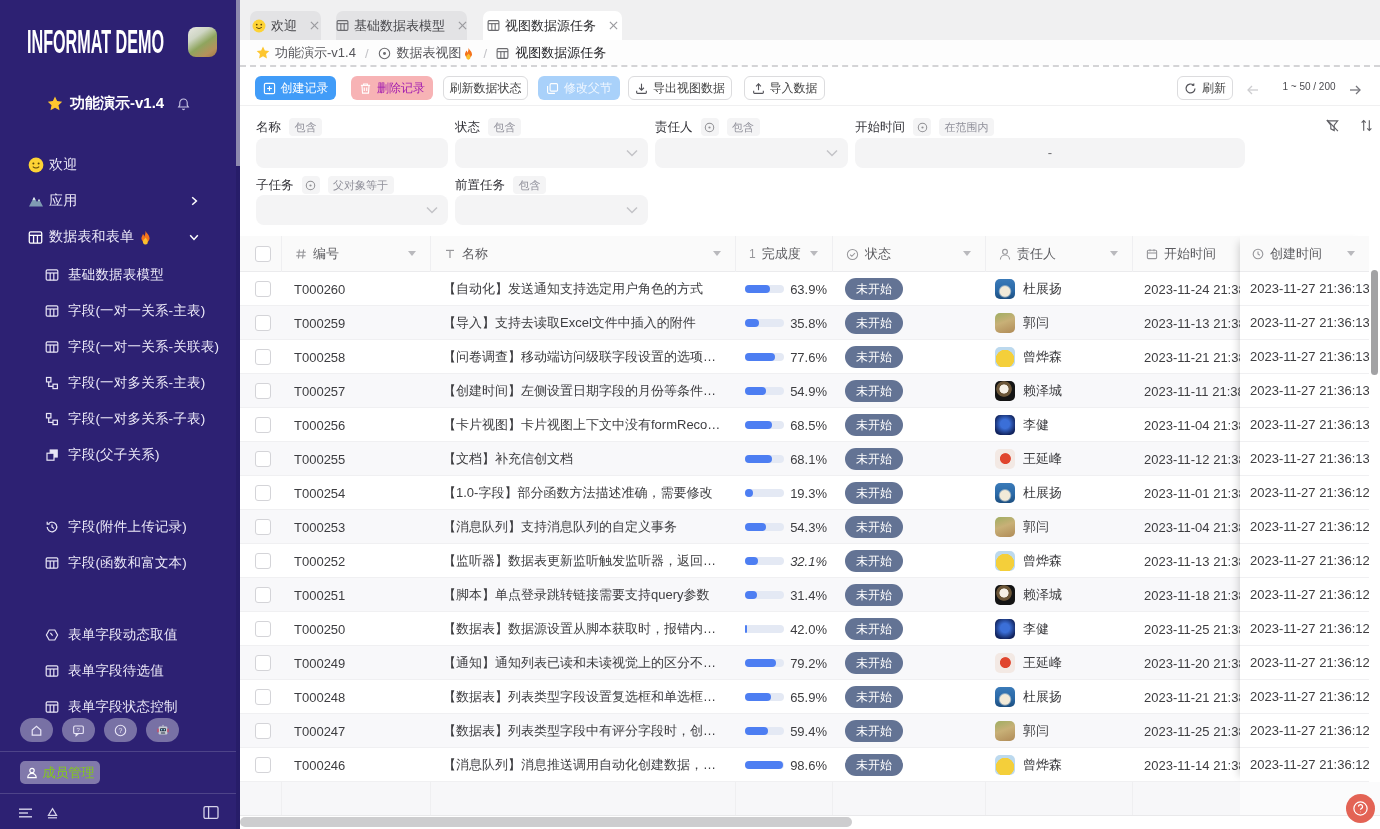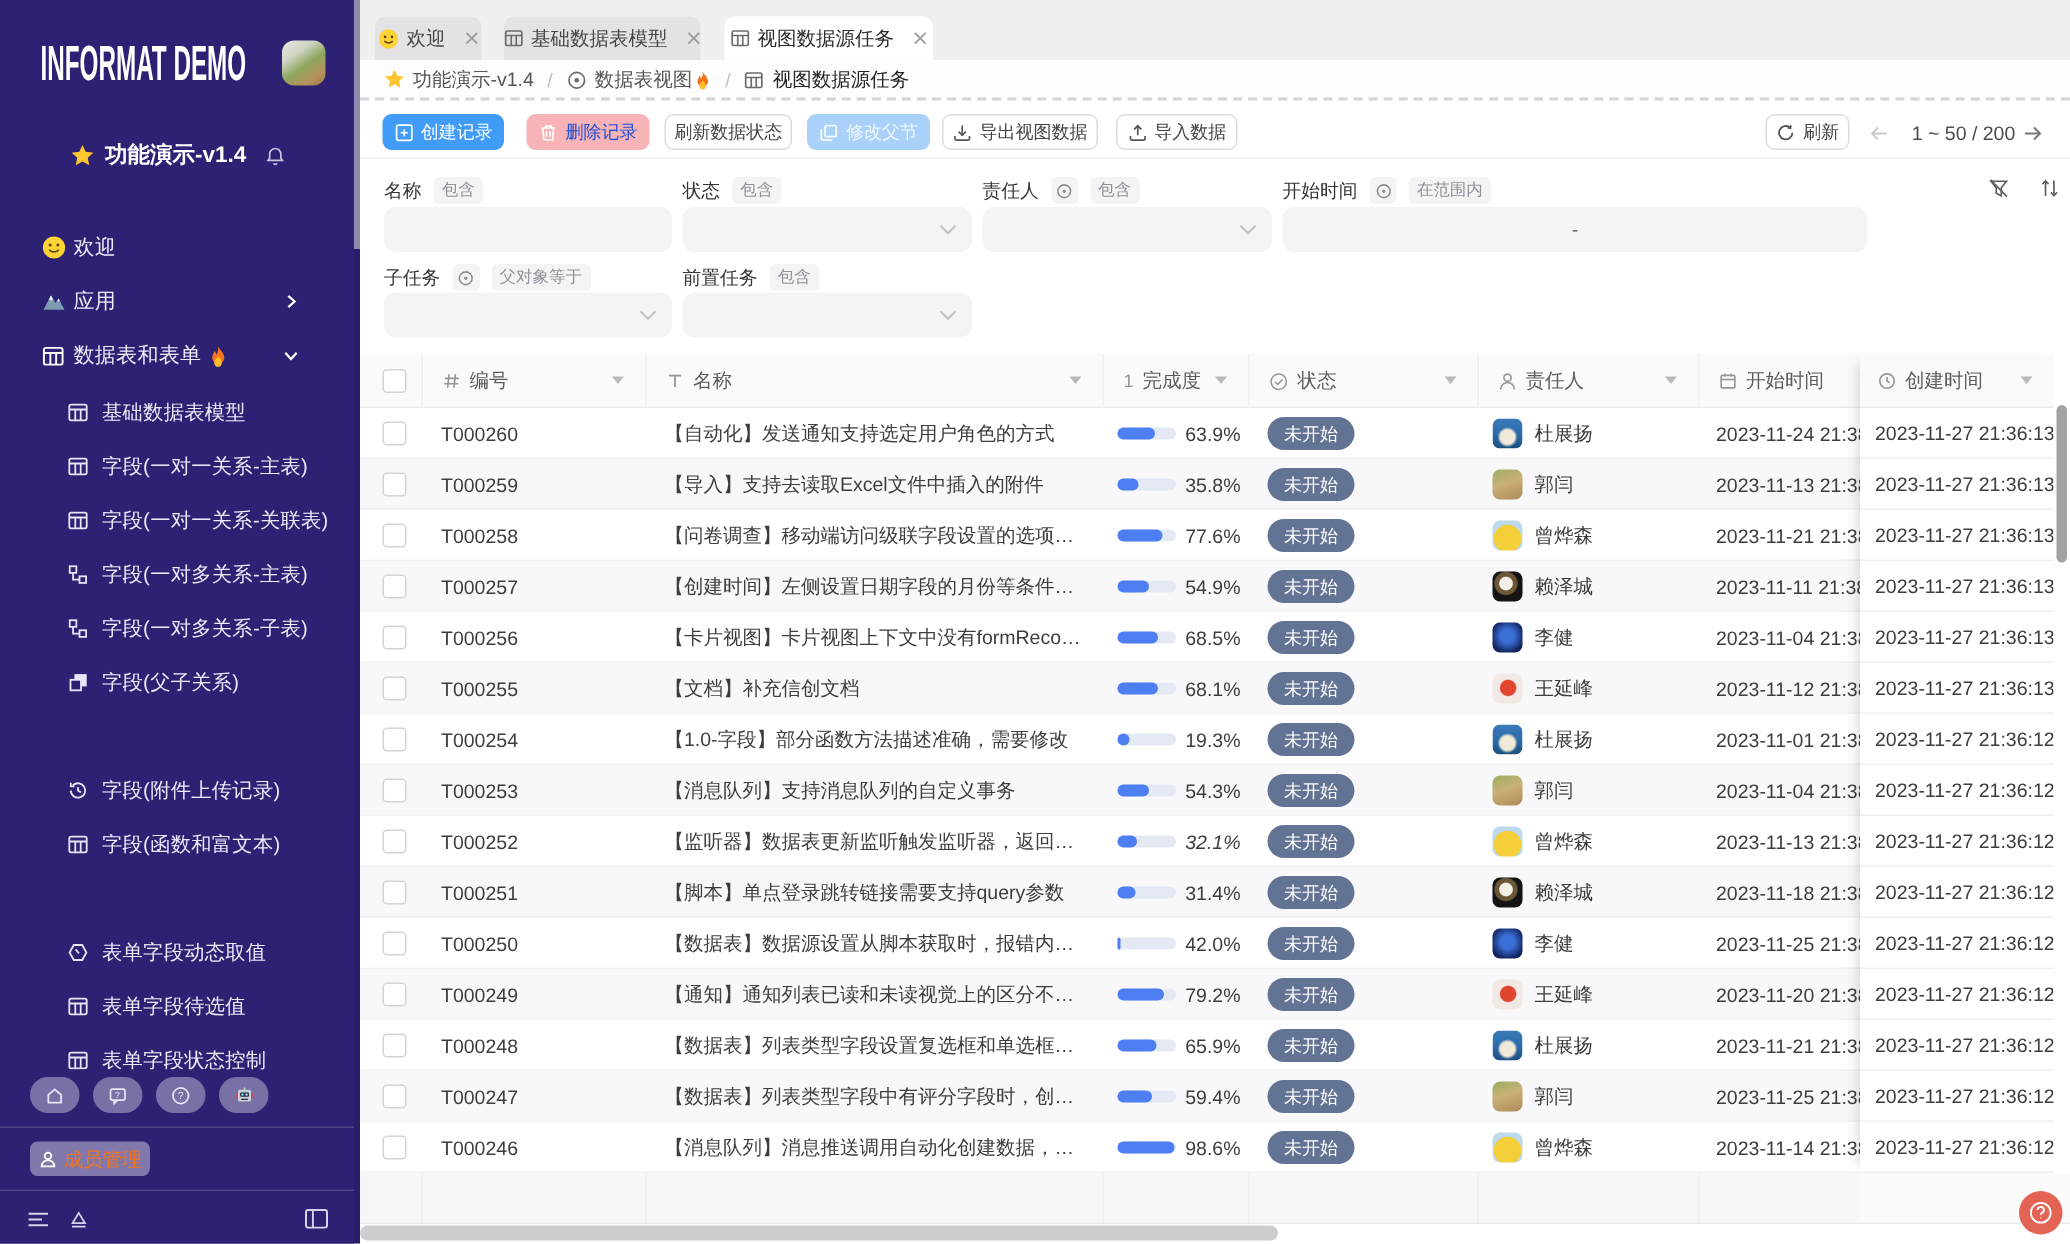--- a/index.html
+++ b/index.html
@@ -228,21 +228,21 @@
           <rect x="1.6" y="6.5" width="1.4" height="4" fill="#d6455a"></rect>
           <rect x="13" y="6.5" width="1.4" height="4" fill="#d6455a"></rect>
           <rect x="4.6" y="6" width="6.8" height="3.4" rx="0.8" fill="#273043"></rect>
           <circle cx="6.4" cy="7.7" r="0.9" fill="#9fe8ff"></circle>
           <circle cx="9.6" cy="7.7" r="0.9" fill="#9fe8ff"></circle>
           <rect x="5.4" y="10.8" width="5.2" height="1.1" rx="0.5" fill="#273043"></rect>
           <rect x="7.4" y="2.2" width="1.2" height="2" fill="#c7cdd4"></rect>
         </svg>
       </div>
 <div class="abs" style="left:0;top:38px;width:236px;height:1px;background:rgba(255,255,255,0.16);"></div>
-<div class="abs" style="left:20px;top:48px;width:80px;height:23px;border-radius:5px;background:rgba(255,255,255,0.40);display:flex;align-items:center;justify-content:center;gap:5px;color:#f97316;font-size:13px;"><svg width="12" height="12" viewBox="0 0 12 12" fill="none" stroke="#fff" stroke-width="1.2">
+<div class="abs" style="left:20px;top:48px;width:80px;height:23px;border-radius:5px;background:rgba(255,255,255,0.40);display:flex;align-items:center;justify-content:center;gap:5px;color:#84cc16;font-size:13px;"><svg width="12" height="12" viewBox="0 0 12 12" fill="none" stroke="#fff" stroke-width="1.2">
           <circle cx="6" cy="3.6" r="2.2"></circle>
           <path d="M1.8 10.6 a4.2 4.2 0 0 1 8.4 0 Z"></path>
         </svg>成员管理</div>
 <div class="abs" style="left:0;top:80px;width:236px;height:1px;background:rgba(255,255,255,0.16);"></div>
 <div class="abs" style="left:18px;top:93px;display:flex;gap:12px;">
         <svg width="15" height="14" viewBox="0 0 15 14" stroke="#d6d3ea" stroke-width="1.4" fill="none">
           <line x1="1" y1="3.2" x2="14" y2="3.2"></line>
           <line x1="1" y1="7" x2="10" y2="7"></line>
           <line x1="1" y1="10.8" x2="14" y2="10.8"></line>
         </svg>
@@ -312,21 +312,21 @@
         <line x1="8.8" y1="5" x2="8.8" y2="12.2"></line>
       </svg>
       <span style="color:#242428;font-weight:500;margin-left:6px;">视图数据源任务</span>
     </div>
 <div class="abs" style="left:0;top:65px;width:1140px;height:0;border-top:2px dashed #d4d4d6;"></div>
 <div class="btn" style="left:15px;width:81px;background:#419cf8;border:none;color:#fff;"><svg width="13" height="13" viewBox="0 0 14 14" fill="none" stroke="#fff" stroke-width="1.2">
         <rect x="1.5" y="1.5" width="11" height="11" rx="1.5"></rect>
         <line x1="7" y1="4.4" x2="7" y2="9.6"></line>
         <line x1="4.4" y1="7" x2="9.6" y2="7"></line>
       </svg>创建记录</div>
-<div class="btn" style="left:111px;width:82px;background:#f7b3b5;border:none;color:#1d4ed8;"><svg width="13" height="13" viewBox="0 0 14 14" fill="none" stroke="#fff" stroke-width="1.2">
+<div class="btn" style="left:111px;width:82px;background:#f7b3b5;border:none;color:#a21caf;"><svg width="13" height="13" viewBox="0 0 14 14" fill="none" stroke="#fff" stroke-width="1.2">
         <path d="M2 3.6 H12"></path>
         <path d="M5 3.6 V2.2 H9 V3.6"></path>
         <path d="M3.2 3.6 L3.8 12 H10.2 L10.8 3.6"></path>
         <line x1="5.7" y1="6" x2="5.7" y2="9.8"></line>
         <line x1="8.3" y1="6" x2="8.3" y2="9.8"></line>
       </svg>删除记录</div>
 <div class="btn" style="left:203px;width:85px;">刷新数据状态</div>
 <div class="btn" style="left:298px;width:82px;background:#a9d1fa;border:none;color:#f0f7ff;"><svg width="13" height="13" viewBox="0 0 14 14" fill="none" stroke="#fff" stroke-width="1.2">
         <rect x="4.4" y="1.8" width="8" height="8" rx="1.2"></rect>
         <path d="M9.6 12.2 H3 a1.3 1.3 0 0 1 -1.3-1.3 V4.4"></path>
@@ -342,21 +342,21 @@
         <path d="M1.8 9.4 V11.4 a0.9 0.9 0 0 0 0.9 0.9 H11.3 a0.9 0.9 0 0 0 0.9-0.9 V9.4"></path>
       </svg>导入数据</div>
 <div class="btn" style="left:937px;width:56px;"><svg width="13" height="13" viewBox="0 0 14 14" fill="none" stroke="#54545a" stroke-width="1.3">
         <path d="M11.8 7 a4.8 4.8 0 1 1 -1.6-3.6"></path>
         <path d="M10.6 1.6 L10.4 3.6 L8.4 3.4"></path>
       </svg>刷新</div>
 <div class="abs" style="left:1006px;top:82px;color:#c9c9cd;"><svg width="14" height="12" viewBox="0 0 14 12" fill="none" stroke="#cccccf" stroke-width="1.3">
         <path d="M6 2 L2 6 L6 10"></path>
         <line x1="2" y1="6" x2="12" y2="6"></line>
       </svg></div>
-<div class="abs" style="left:1030px;top:81px;width:78px;text-align:center;font-size:13px;color:#4b4b50;">1 ~ 50 / 200</div>
+<div class="abs" style="left:1030px;top:81px;width:78px;text-align:center;font-size:10px;color:#4b4b50;">1 ~ 50 / 200</div>
 <div class="abs" style="left:1108px;top:82px;"><svg width="14" height="12" viewBox="0 0 14 12" fill="none" stroke="#76767c" stroke-width="1.3">
         <path d="M8 2 L12 6 L8 10"></path>
         <line x1="2" y1="6" x2="12" y2="6"></line>
       </svg></div>
 <div class="abs" style="left:0;top:105px;width:1140px;height:1px;background:#f0f0f1;"></div>
 <div class="abs" style="left:16px;top:118px;font-size:12.5px;color:#34343a;display:flex;align-items:center;gap:8px;">名称<span class="tag">包含</span></div>
 <div class="inp" style="left:16px;top:138px;width:192px;"></div>
 <div class="abs" style="left:215px;top:118px;font-size:12.5px;color:#34343a;display:flex;align-items:center;gap:8px;">状态<span class="tag">包含</span></div>
 <div class="inp sel" style="left:215px;top:138px;width:193px;">
       <svg width="14" height="10" viewBox="0 0 14 10" fill="none" stroke="#c3c3c7" stroke-width="1.5">

